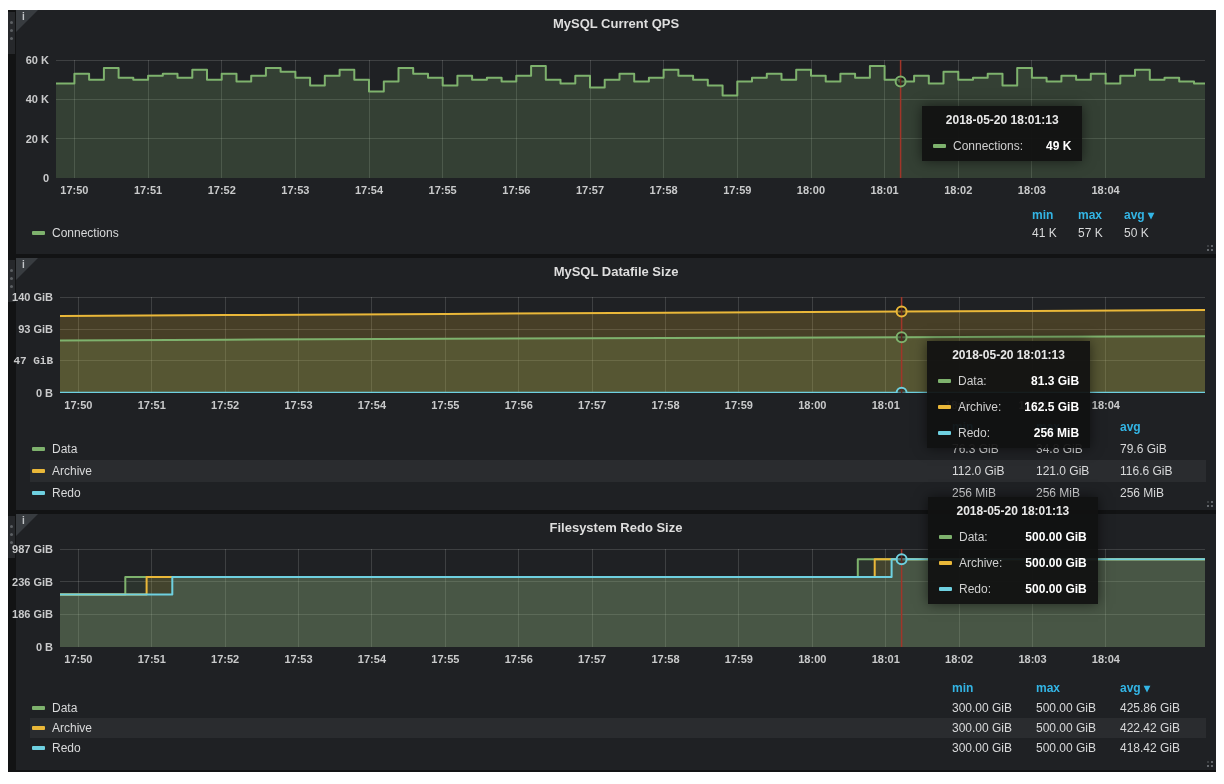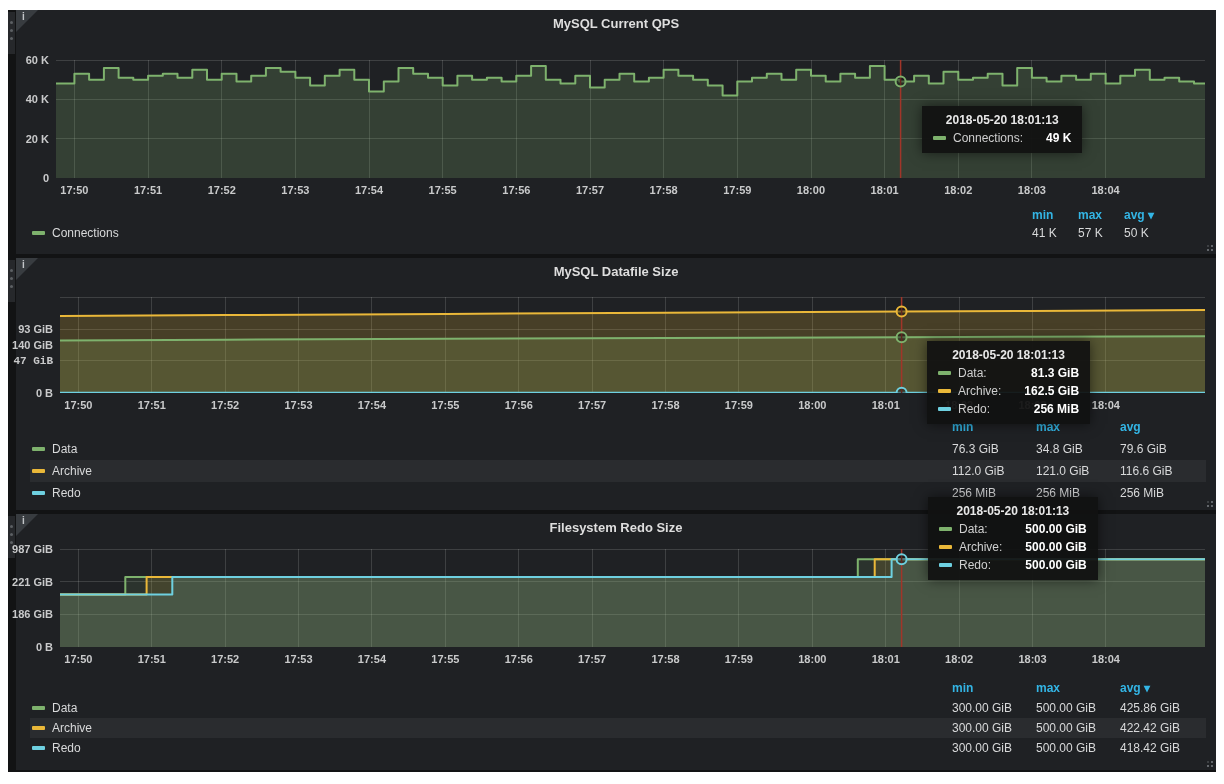--- a/index.html
+++ b/index.html
@@ -56,21 +56,21 @@
     background:#5c6063;box-shadow:0 8px 0 #5c6063,0 16px 0 #5c6063}
   .ds0{top:2px}.ds1{top:250px}.ds2{top:506px}
 
   .resize-handle{position:absolute;right:2px;bottom:2px;width:11px;height:11px;cursor:nwse-resize;z-index:4}
   .resize-handle::before{content:"";position:absolute;right:1px;bottom:1px;width:2px;height:2px;
     background:#62666a;box-shadow:-4px 0 0 #62666a,0 -4px 0 #62666a,-4px -4px 0 #3d4043}
 
   .tooltip{position:absolute;background:rgba(17,17,17,0.94);border-radius:0;
     padding:7px 11px 8px;z-index:20;box-shadow:0 0 12px rgba(0,0,0,0.55)}
   .tt-title{color:#e8e8e8;font-size:12px;font-weight:bold;text-align:center;margin-bottom:4px;white-space:nowrap}
-  .tt-row{display:flex;align-items:center;gap:7px;margin-top:4px;font-size:12px;color:#cfcfcf;white-space:nowrap}
+  .tt-row{display:flex;align-items:center;gap:7px;margin-top:12px;font-size:12px;color:#cfcfcf;white-space:nowrap}
   .tt-value{margin-left:auto;font-weight:bold;color:#ffffff;padding-left:16px}
   .tt0{left:922px;top:106px}
   .tt1{left:927px;top:341px}
   .tt2{left:928px;top:497px}
 </style>
 </head>
 <body>
 
 <div class="dashboard">
 
@@ -156,21 +156,21 @@
   </section>
 
   <section class="panel p1">
     <div class="info-corner"></div>
     <span class="info-i">i</span>
     <div class="panel-title">MySQL Datafile Size</div>
     <div class="y-axis">
         <span class="ylab" style="top: 89px;">0 B</span>
         <span class="ylab" style="top: 56.7714px; font-family: Liberation Mono, monospace;">47 GiB</span>
         <span class="ylab" style="top: 25.2286px;">93 GiB</span>
-        <span class="ylab" style="top: -7px; margin-top: 48px;">140 GiB</span>
+        <span class="ylab" style="top: -7px;">140 GiB</span>
       </div>
     <div class="plot-wrap">
       <svg viewBox="0 0 1145 96">
           <g stroke="rgba(255,255,255,0.14)" stroke-width="1" shape-rendering="crispEdges">
             <line x1="0" x2="1145" y1="96.0" y2="96.0"></line>
             <line x1="0" x2="1145" y1="63.8" y2="63.8"></line>
             <line x1="0" x2="1145" y1="32.2" y2="32.2"></line>
             <line x1="0" x2="1145" y1="0.0" y2="0.0"></line>
             <line x1="18.3" x2="18.3" y1="0" y2="96"></line>
             <line x1="91.7" x2="91.7" y1="0" y2="96"></line>
@@ -258,21 +258,21 @@
     <div class="resize-handle"></div>
   </section>
 
   <section class="panel p2">
     <div class="info-corner"></div>
     <span class="info-i">i</span>
     <div class="panel-title">Filesystem Redo Size</div>
     <div class="y-axis">
         <span class="ylab" style="top: 91px;">0 B</span>
         <span class="ylab" style="top: 58.3918px;">186 GiB</span>
-        <span class="ylab" style="top: 25.6082px;">221 GiB</span>
+        <span class="ylab" style="top: 25.6082px;">236 GiB</span>
         <span class="ylab" style="top: -7px;">987 GiB</span>
       </div>
     <div class="plot-wrap">
       <svg viewBox="0 0 1145 98">
           <g stroke="rgba(255,255,255,0.14)" stroke-width="1" shape-rendering="crispEdges">
             <line x1="0" x2="1145" y1="98.0" y2="98.0"></line>
             <line x1="0" x2="1145" y1="65.4" y2="65.4"></line>
             <line x1="0" x2="1145" y1="32.6" y2="32.6"></line>
             <line x1="0" x2="1145" y1="0.0" y2="0.0"></line>
             <line x1="18.3" x2="18.3" y1="0" y2="98"></line>

